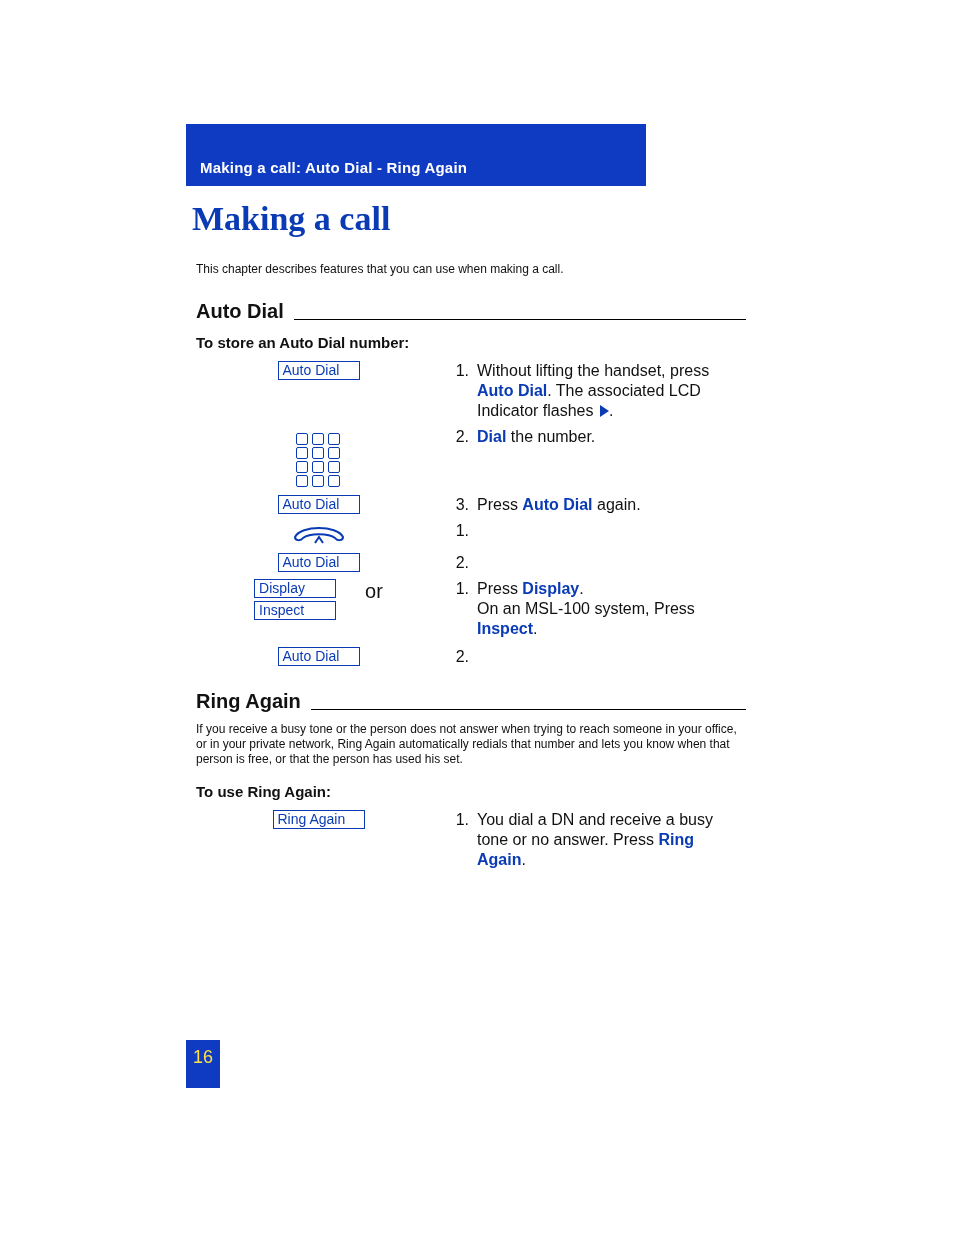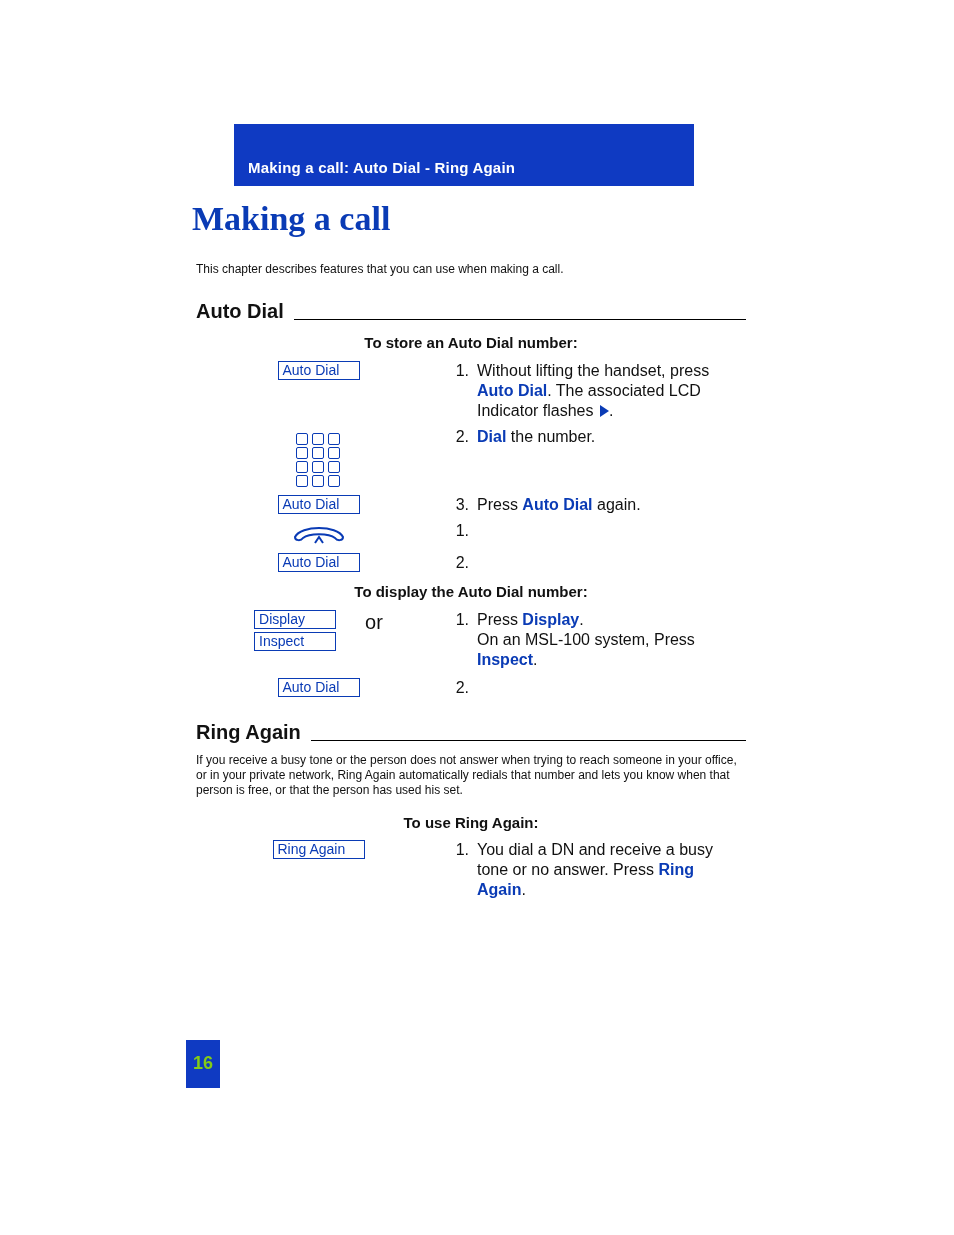--- a/index.html
+++ b/index.html
@@ -25,21 +25,20 @@
     position: absolute;
     left: 186px;
     top: 124px;
     width: 460px;
     height: 62px;
     background: #0f3ac2;
     display: flex;
     align-items: flex-end;
     padding: 0 14px 8px 14px;
     box-sizing: border-box;
-    margin-left: 48px;
   }
   .header-bar .txt {
     color: #fff;
     font-weight: 600;
     font-size: 15px;
     letter-spacing: 0.2px;
   }
   .title {
     position: absolute;
     left: 192px;
@@ -75,21 +74,20 @@
     flex: 1 1 auto;
     border-bottom: 1px solid #000;
     height: 0;
     margin-bottom: 4px;
   }
   .proc-title {
     font-weight: 700;
     font-size: 15px;
     margin-top: 10px;
     margin-bottom: 8px;
-    text-align: center;
   }
   .proc-row {
     display: flex;
     flex-direction: row;
     align-items: flex-start;
     margin-bottom: 6px;
   }
   .proc-left {
     width: 245px;
     flex: 0 0 245px;
@@ -160,27 +158,27 @@
   
   .handset svg { display:block; }
   
   .page-tab {
     position: absolute;
     left: 186px;
     top: 1040px;
     width: 34px;
     height: 48px;
     background: #0f3ac2;
-    color: #84cc16;
-    font-weight: 700;
+    color: #fde047;
+    font-weight: 400;
     font-size: 18px;
     display: flex;
     align-items: flex-start;
     justify-content: center;
-    padding-top: 12px;
+    padding-top: 6px;
     box-sizing: border-box;
   }
 </style>
 </head>
 <body>
 
 <div class="header-bar">
   <span class="txt">Making a call: Auto Dial - Ring Again</span>
 </div>
 
@@ -263,21 +261,20 @@
 
   <div class="proc-row">
     <div class="proc-left">
       <span class="key-btn">Auto Dial</span>
     </div>
     <div class="proc-right">
       <span class="num">2.</span>
     </div>
   </div>
 
-  <div class="proc-title">To display the Auto Dial number:</div>
 
   <div class="proc-row">
     <div class="proc-left">
       <div class="row-layout" style="display:flex;align-items:flex-start;gap:6px;">
         <div style="display:flex;flex-direction:column;gap:3px;align-items:flex-start;">
           <span class="key-btn">Display</span>
           <span class="key-btn">Inspect</span>
         </div>
         <span class="or-lbl">or</span>
       </div>

